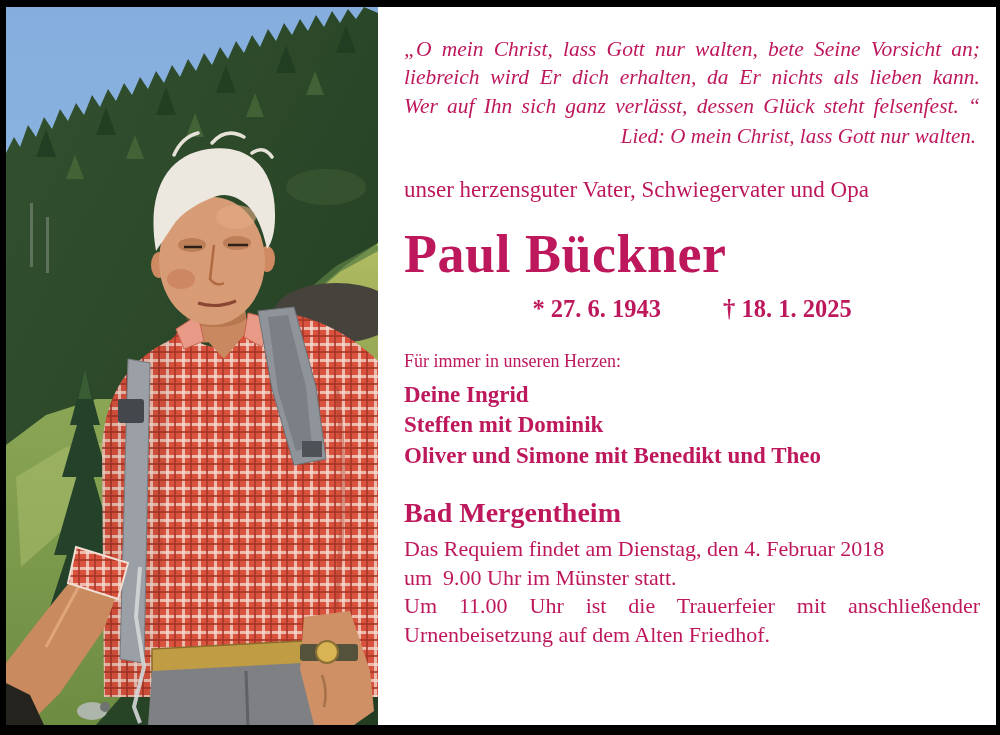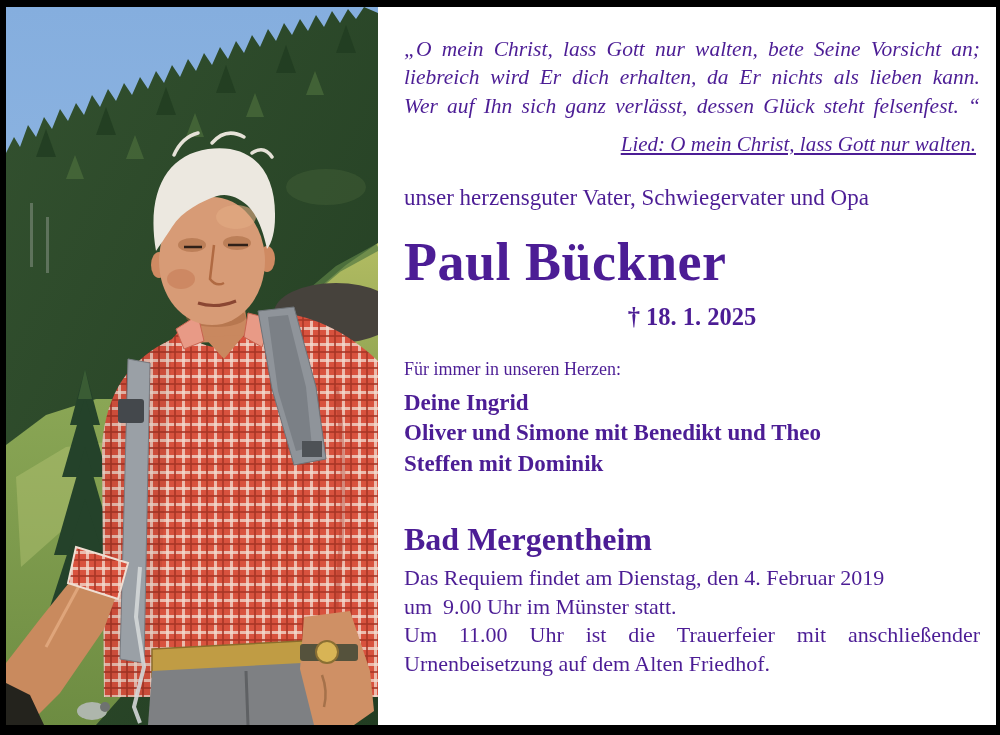--- a/index.html
+++ b/index.html
@@ -5,32 +5,32 @@
   html,body{margin:0;padding:0;background:#444;}
   .frame{
     width:1000px;height:735px;box-sizing:border-box;
     background:#000;padding:7px 4px 10px 6px;
     font-family:"Liberation Serif", serif;
   }
   .card{width:100%;height:100%;background:#fff;display:flex;overflow:hidden;}
   .photo{width:372px;flex:none;height:100%;}
   .photo svg{display:block;width:100%;height:100%;}
   .content{
-    flex:1;box-sizing:border-box;color:#4c1d95;
+    flex:1;box-sizing:border-box;color:#be185d;
     padding:28px 16px 0 26px;overflow:hidden;
   }
   .quote{font-style:italic;font-size:21.5px;line-height:1.32;}
   .jl{text-align:justify;text-align-last:justify;}
-  .attrib{font-style:italic;font-size:21px;text-align:right;margin-top:12px;padding-right:4px;text-decoration:underline;}
+  .attrib{font-style:italic;font-size:21px;text-align:right;margin-top:4px;padding-right:4px;}
   .intro{margin-top:26px;font-size:23px;line-height:1.3;}
   .name{font-size:54px;font-weight:bold;text-align:left;margin:18px 0 0;letter-spacing:.5px;}
   .dates{display:flex;justify-content:center;gap:62px;font-weight:bold;font-size:24.5px;margin-top:10px;}
   .farewell{margin-top:28px;font-size:18px;}
   .mourners{margin-top:8px;font-weight:bold;font-size:23px;line-height:1.32;}
-  .city{margin-top:42px;font-weight:bold;font-size:32px;}
+  .city{margin-top:26px;font-weight:bold;font-size:28px;}
   .service{margin-top:6px;font-size:22px;line-height:1.3;}
   .service-line{white-space:pre-wrap;}
 </style>
 </head>
 <body>
 
 <div class="frame">
   <div class="card">
 
     <div class="photo">
@@ -159,35 +159,36 @@
       </div>
       <div class="attrib">Lied: O mein Christ, lass Gott nur walten.</div>
 
       <div class="intro">
         <div>unser herzensguter Vater, Schwiegervater und Opa</div>
       </div>
 
       <h1 class="name">Paul Bückner</h1>
 
       <div class="dates">
+        <span>* 27. 6. 1943</span>
         <span>† 18. 1. 2025</span>
       </div>
 
       <div class="farewell">Für immer in unseren Herzen:</div>
 
       <div class="mourners">
         <div>Deine Ingrid</div>
+        <div>Steffen mit Dominik</div>
         <div>Oliver und Simone mit Benedikt und Theo</div>
-        <div>Steffen mit Dominik</div>
       </div>
 
       <div class="city">Bad Mergentheim</div>
 
       <div class="service">
-        <div class="service-line">Das Requiem findet am Dienstag, den 4. Februar 2019</div>
+        <div class="service-line">Das Requiem findet am Dienstag, den 4. Februar 2018</div>
         <div class="service-line">um  9.00 Uhr im Münster statt.</div>
         <div class="service-line jl">Um 11.00 Uhr ist die Trauerfeier mit anschließender</div>
         <div class="service-line">Urnenbeisetzung auf dem Alten Friedhof.</div>
       </div>
 
     </div>
   </div>
 </div>
 
 </body></html>

